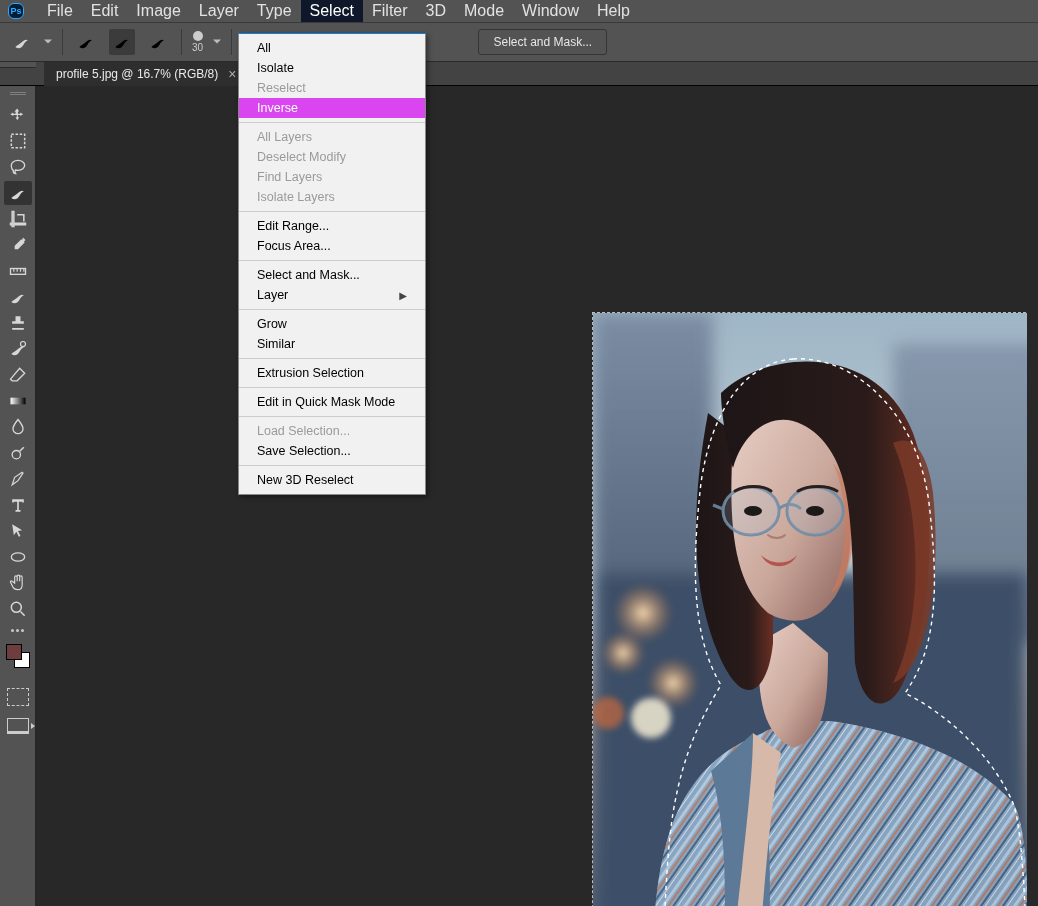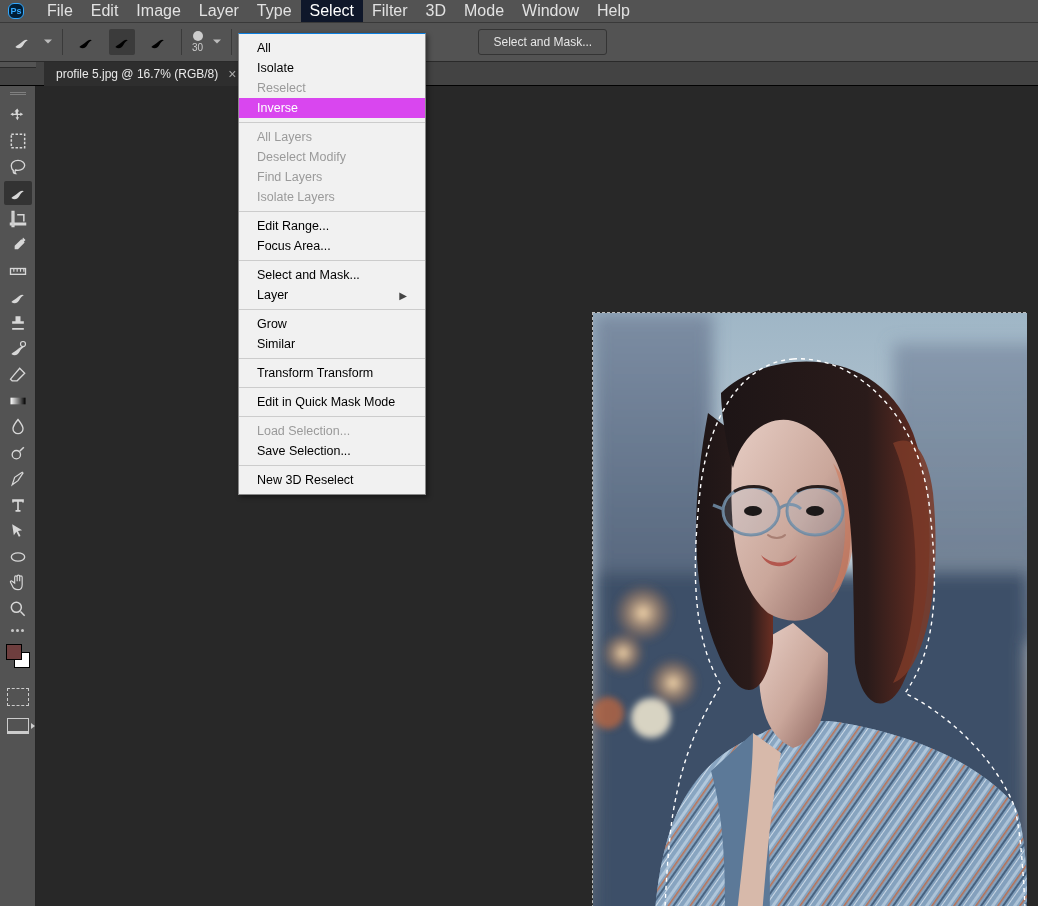--- a/index.html
+++ b/index.html
@@ -402,21 +402,21 @@
     </div>
     <div class="dm-sep"></div>
     <div class="dm-item">
       <span>Grow</span>
     </div>
     <div class="dm-item">
       <span>Similar</span>
     </div>
     <div class="dm-sep"></div>
     <div class="dm-item">
-      <span>Transform Transform</span>
+      <span>Extrusion Selection</span>
     </div>
     <div class="dm-sep"></div>
     <div class="dm-item">
       <span>Edit in Quick Mask Mode</span>
     </div>
     <div class="dm-sep"></div>
     <div class="dm-item dis">
       <span>Load Selection...</span>
     </div>
     <div class="dm-item">

